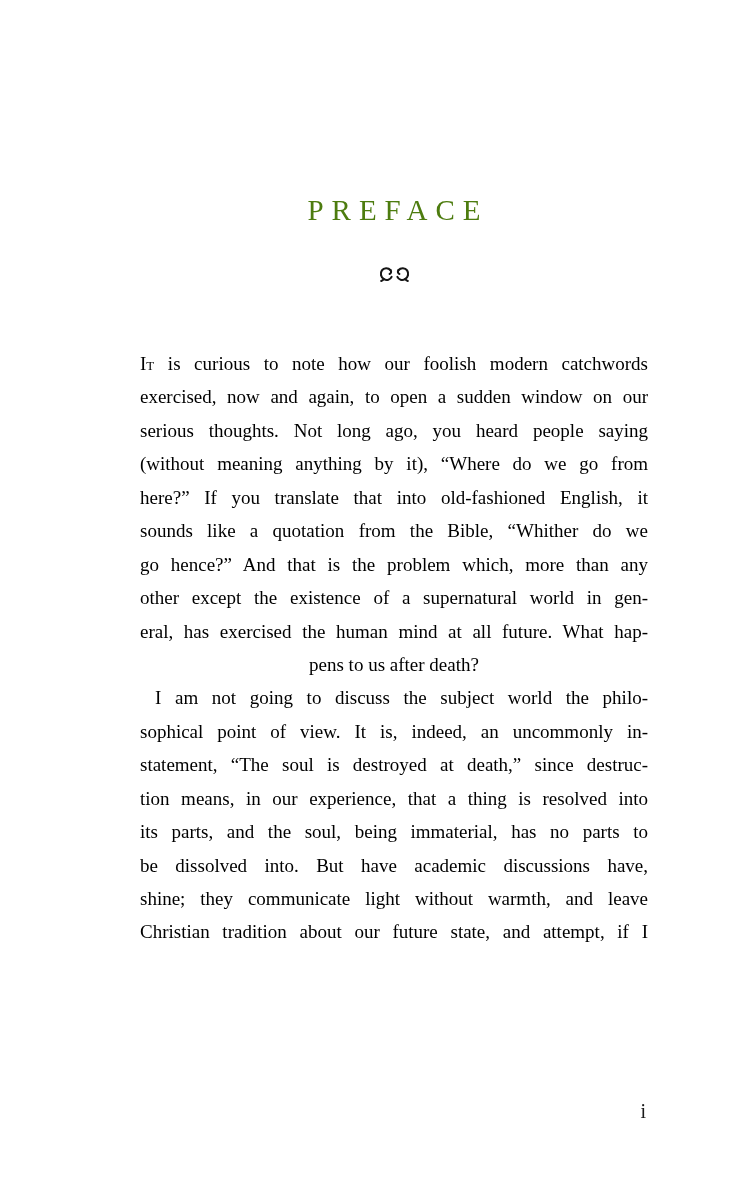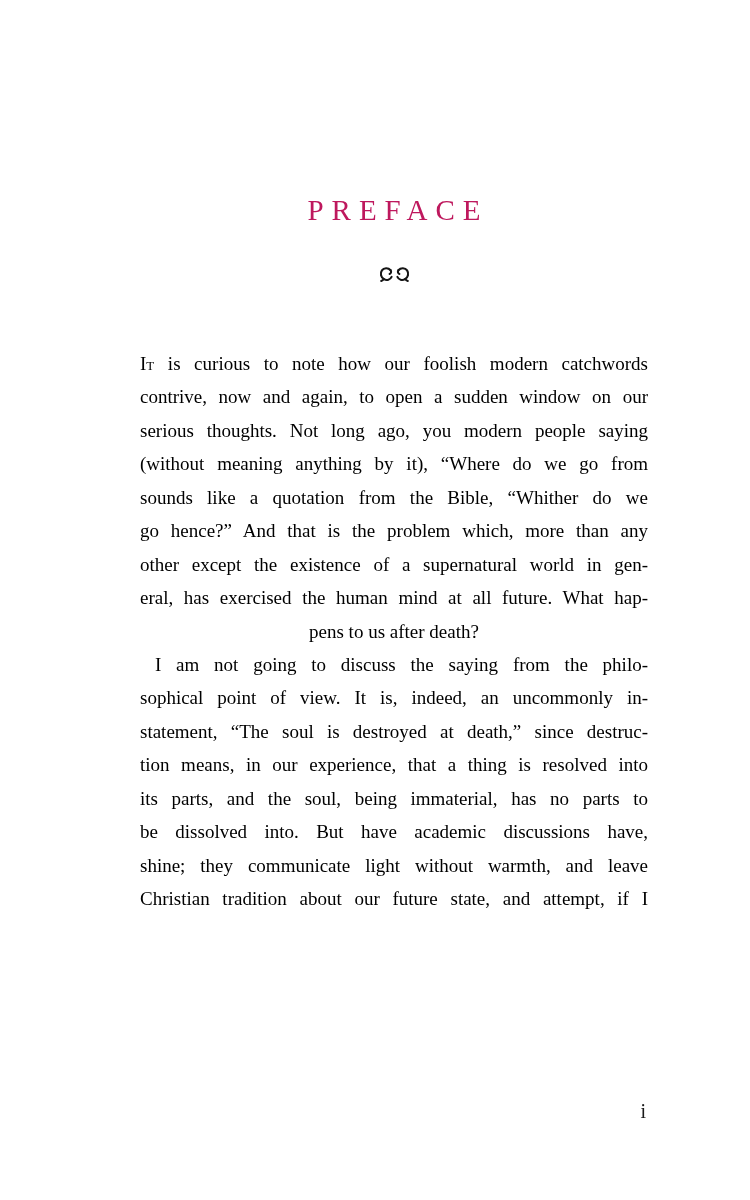--- a/index.html
+++ b/index.html
@@ -25,21 +25,21 @@
   .title {
     position: absolute;
     left: 140px;
     top: 196px;
     width: 508px;
     text-align: center;
     font-size: 29px;
     line-height: 29px;
     letter-spacing: 8px;
     text-indent: 8px;
-    color: #be185d;
+    color: #4d7c0f;
     font-weight: 400;
   }
   .ornament {
     position: absolute;
     left: 140px;
     top: 265px;
     width: 508px;
     text-align: center;
   }
   .ornament svg {
@@ -98,29 +98,30 @@
         <path d="M3.2 15.9 C4.4 15.5 5.2 14.8 5.7 13.9"></path>
         <path d="M20.4 5.2 C22.8 2.4 27.2 2.6 29.1 5.4 C31.1 8.3 30.1 12.5 27.0 14.2 C24.2 15.8 20.7 14.7 19.4 11.9"></path>
         <path d="M20.4 5.2 C19.4 6.9 20.0 8.4 21.4 8.9"></path>
         <path d="M29.8 15.9 C28.6 15.5 27.8 14.8 27.3 13.9"></path>
       </g>
     </svg>
   </div>
 
   <div class="body-text">
       <div class="line just"><span class="smallcaps">It</span> is curious to note how our foolish modern catchwords</div>
-      <div class="line just">contrive, now and again, to open a sudden window on our</div>
-      <div class="line just">serious thoughts. Not long ago, you modern people saying</div>
+      <div class="line just">exercised, now and again, to open a sudden window on our</div>
+      <div class="line just">serious thoughts. Not long ago, you heard people saying</div>
       <div class="line just">(without meaning anything by it), “Where do we go from</div>
+      <div class="line just">here?” If you translate that into old-fashioned English, it</div>
       <div class="line just">sounds like a quotation from the Bible, “Whither do we</div>
       <div class="line just">go hence?” And that is the problem which, more than any</div>
       <div class="line just">other except the existence of a supernatural world in gen-</div>
       <div class="line just">eral, has exercised the human mind at all future. What hap-</div>
       <div class="line">pens to us after death?</div>
-      <div class="line just indent">I am not going to discuss the saying from the philo-</div>
+      <div class="line just indent">I am not going to discuss the subject world the philo-</div>
       <div class="line just">sophical point of view. It is, indeed, an uncommonly in-</div>
       <div class="line just">statement, “The soul is destroyed at death,” since destruc-</div>
       <div class="line just">tion means, in our experience, that a thing is resolved into</div>
       <div class="line just">its parts, and the soul, being immaterial, has no parts to</div>
       <div class="line just">be dissolved into. But have academic discussions have,</div>
       <div class="line just">shine; they communicate light without warmth, and leave</div>
       <div class="line just">Christian tradition about our future state, and attempt, if I</div>
     </div>
 
   <div class="folio">i</div>

